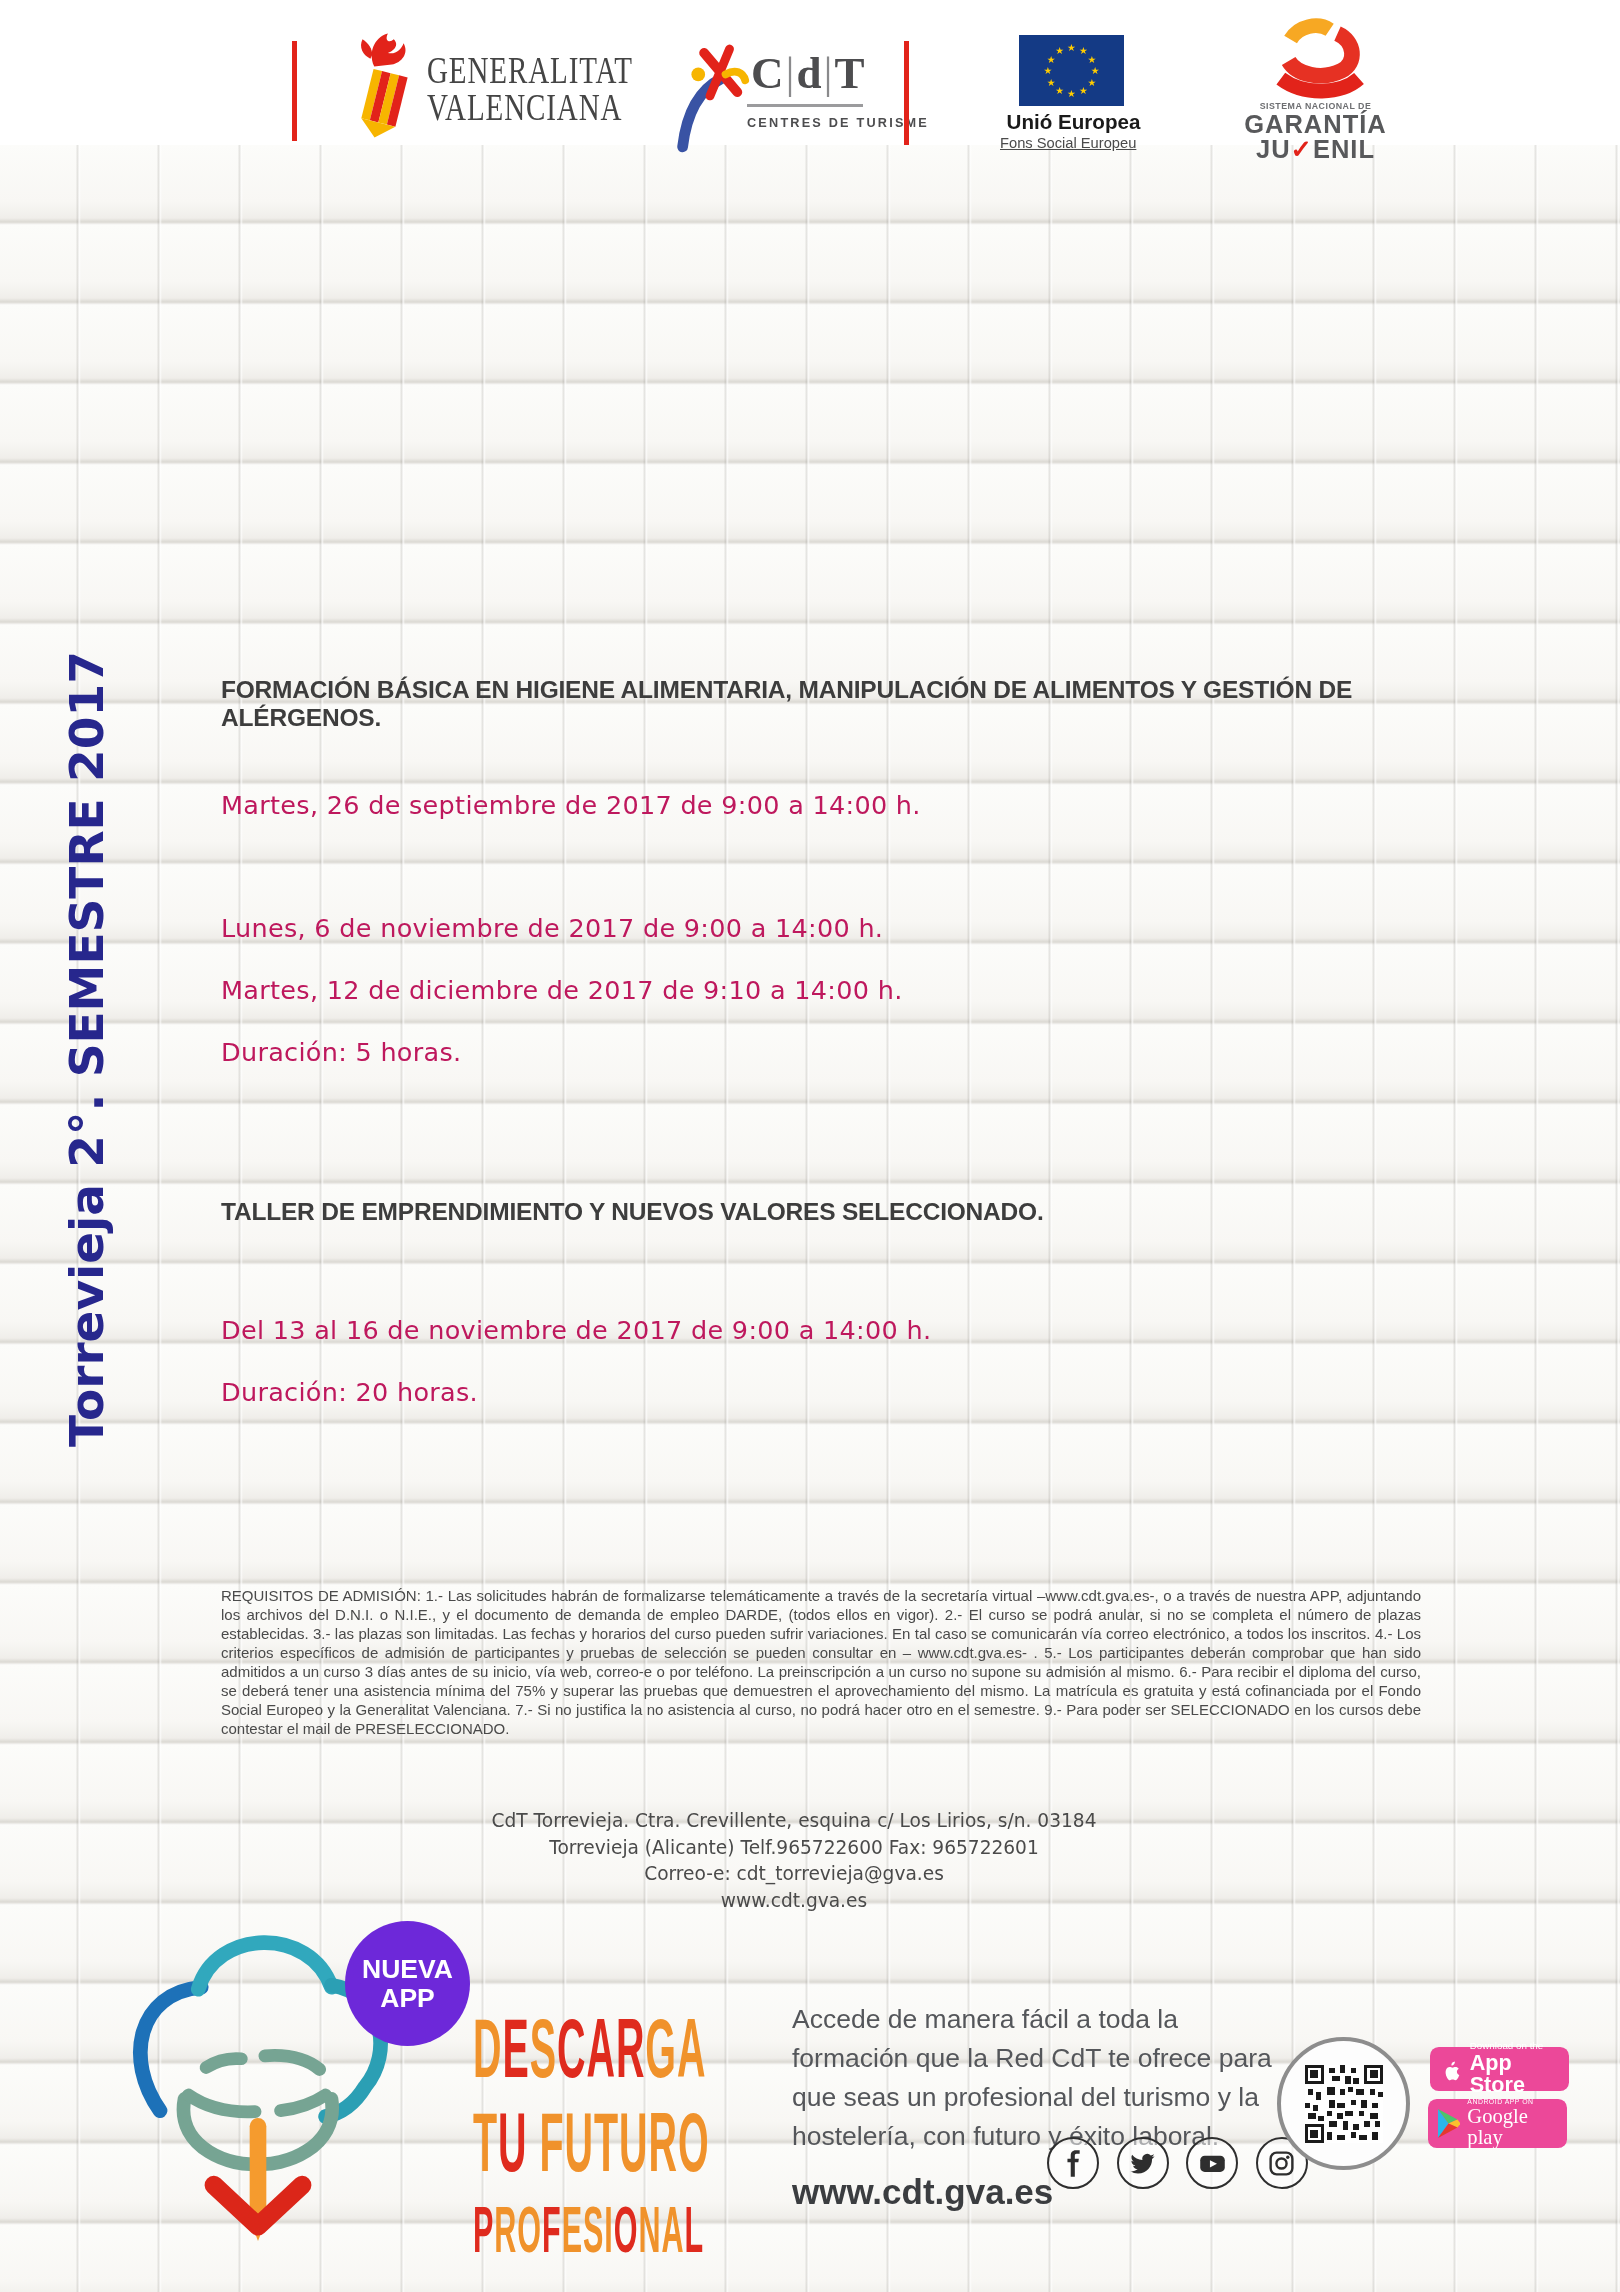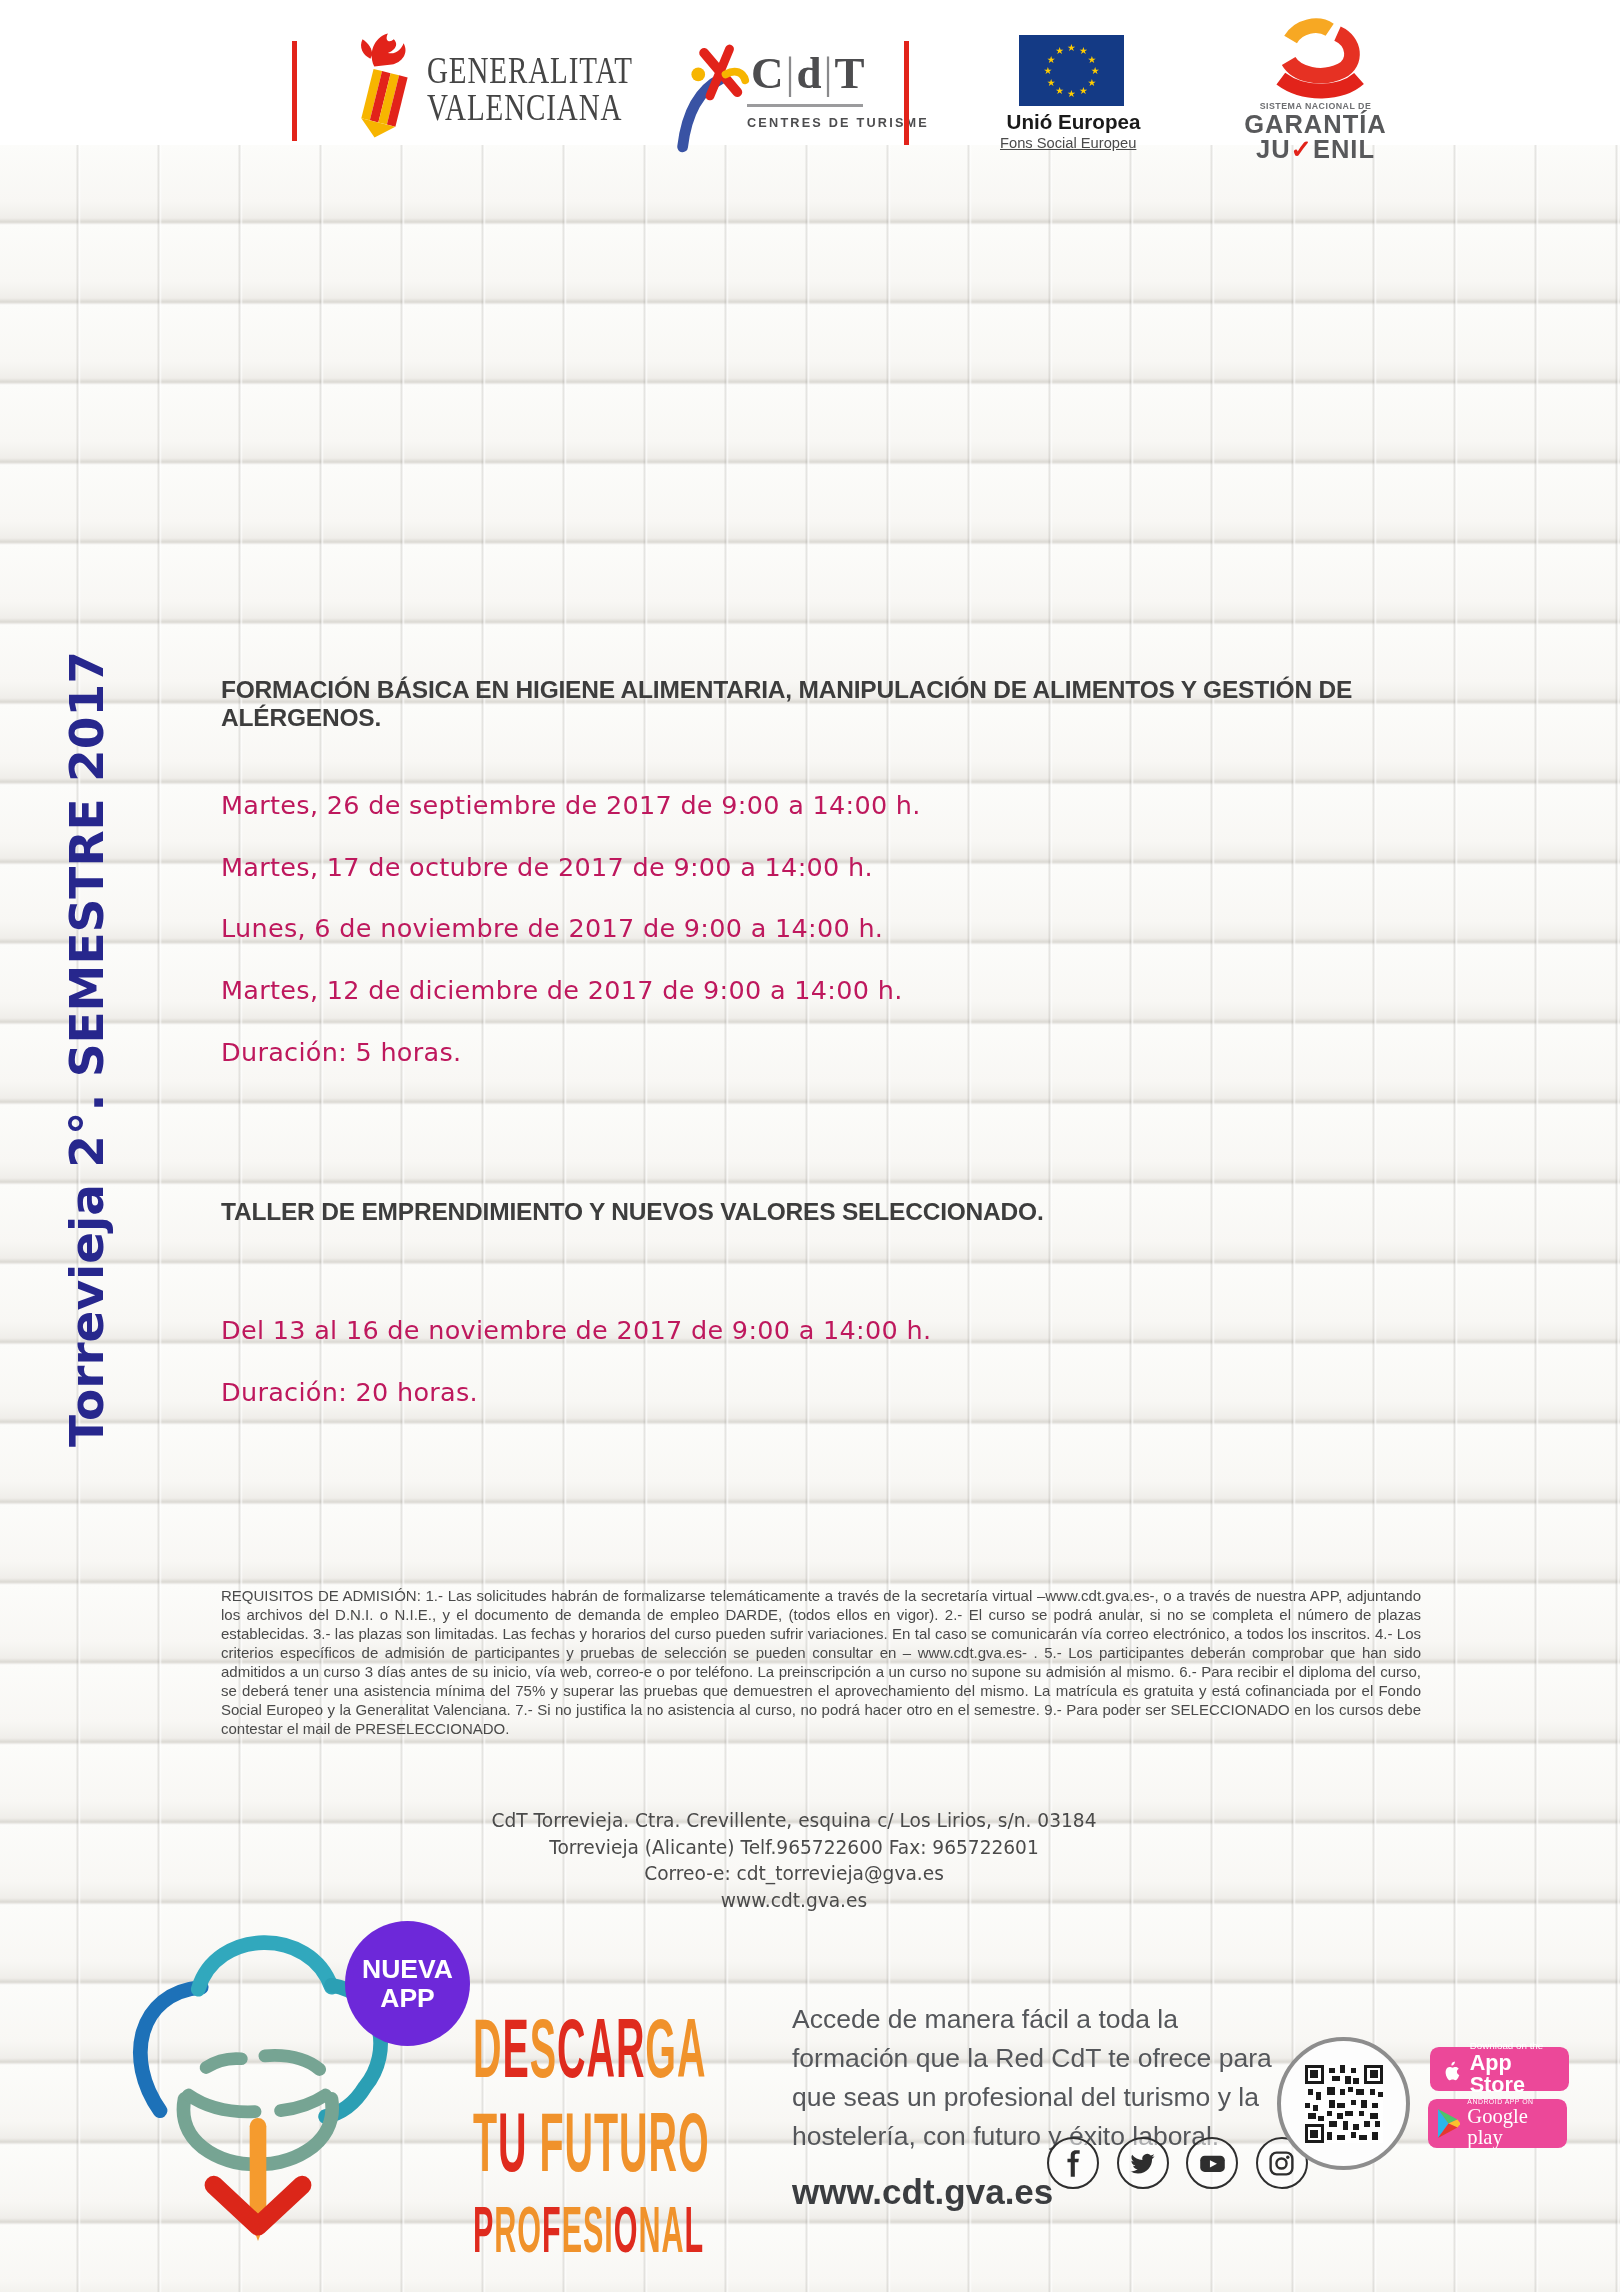--- a/index.html
+++ b/index.html
@@ -147,23 +147,22 @@
   </svg>
   <div class="gj-small">SISTEMA NACIONAL DE</div>
   <div class="gj-l1">GARANTÍA</div>
   <div class="gj-l2"><span>JU</span><span class="gj-check">✓</span><span>ENIL</span></div>
 
 
   <div class="vtext">Torrevieja  2°. SEMESTRE  2017</div>
 
   <div class="course-title" style="top:676px;">FORMACIÓN BÁSICA EN HIGIENE ALIMENTARIA, MANIPULACIÓN DE ALIMENTOS Y GESTIÓN DE ALÉRGENOS.</div>
   <div class="session" style="top:790px;">Martes, 26 de septiembre de 2017 de 9:00 a 14:00 h.</div>
-  <div class="session" style="top:852px;">Martes, 17 de octubre de 2017 de 9:00 a 14:00 h.</div>
   <div class="session" style="top:913px;">Lunes, 6 de noviembre de 2017 de 9:00 a 14:00 h.</div>
-  <div class="session" style="top:975px;">Martes, 12 de diciembre de 2017 de 9:00 a 14:00 h.</div>
+  <div class="session" style="top:975px;">Martes, 12 de diciembre de 2017 de 9:10 a 14:00 h.</div>
   <div class="session" style="top:1037px;">Duración: 5 horas.</div>
 
   <div class="course-title" style="top:1198px;">TALLER DE EMPRENDIMIENTO Y NUEVOS VALORES SELECCIONADO.</div>
   <div class="session" style="top:1315px;">Del 13 al 16 de noviembre de 2017 de 9:00 a 14:00 h.</div>
   <div class="session" style="top:1377px;">Duración: 20 horas.</div>
 
   <div class="reqs">REQUISITOS DE ADMISIÓN: 1.- Las solicitudes habrán de formalizarse telemáticamente a través de la secretaría virtual –www.cdt.gva.es-, o a través de nuestra APP, adjuntando los archivos del D.N.I. o N.I.E., y el documento de demanda de empleo DARDE, (todos ellos en vigor). 2.- El curso se podrá anular, si no se completa el número de plazas establecidas. 3.- las plazas son limitadas. Las fechas y horarios del curso pueden sufrir variaciones. En tal caso se comunicarán vía correo electrónico, a todos los inscritos. 4.- Los criterios específicos de admisión de participantes y pruebas de selección se pueden consultar en – www.cdt.gva.es- . 5.- Los participantes deberán comprobar que han sido admitidos a un curso 3 días antes de su inicio, vía web, correo-e o por teléfono. La preinscripción a un curso no supone su admisión al mismo. 6.- Para recibir el diploma del curso, se deberá tener una asistencia mínima del 75% y superar las pruebas que demuestren el aprovechamiento del mismo. La matrícula es gratuita y está cofinanciada por el Fondo Social Europeo y la Generalitat Valenciana. 7.- Si no justifica la no asistencia al curso, no podrá hacer otro en el semestre. 9.- Para poder ser SELECCIONADO en los cursos debe contestar el mail de PRESELECCIONADO.</div>
 
   <div class="contact">
     <div>CdT Torrevieja. Ctra. Crevillente, esquina c/ Los Lirios, s/n.  03184</div>

